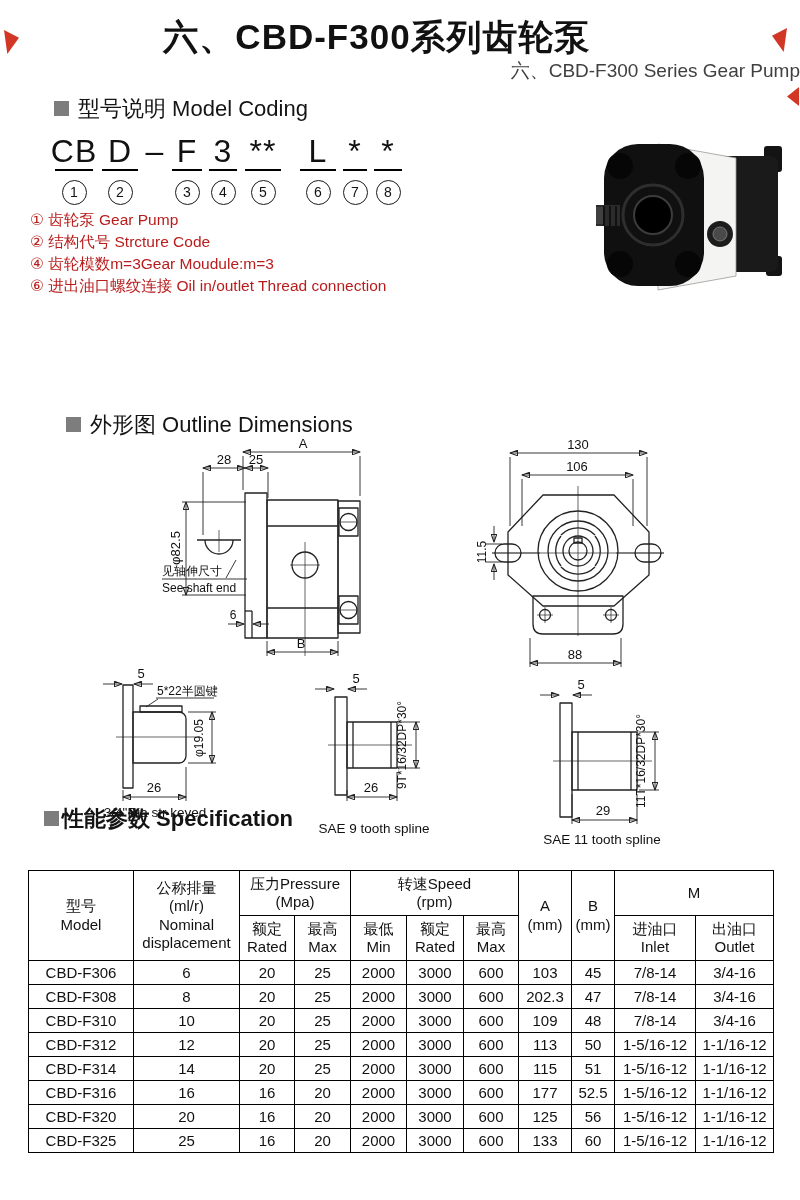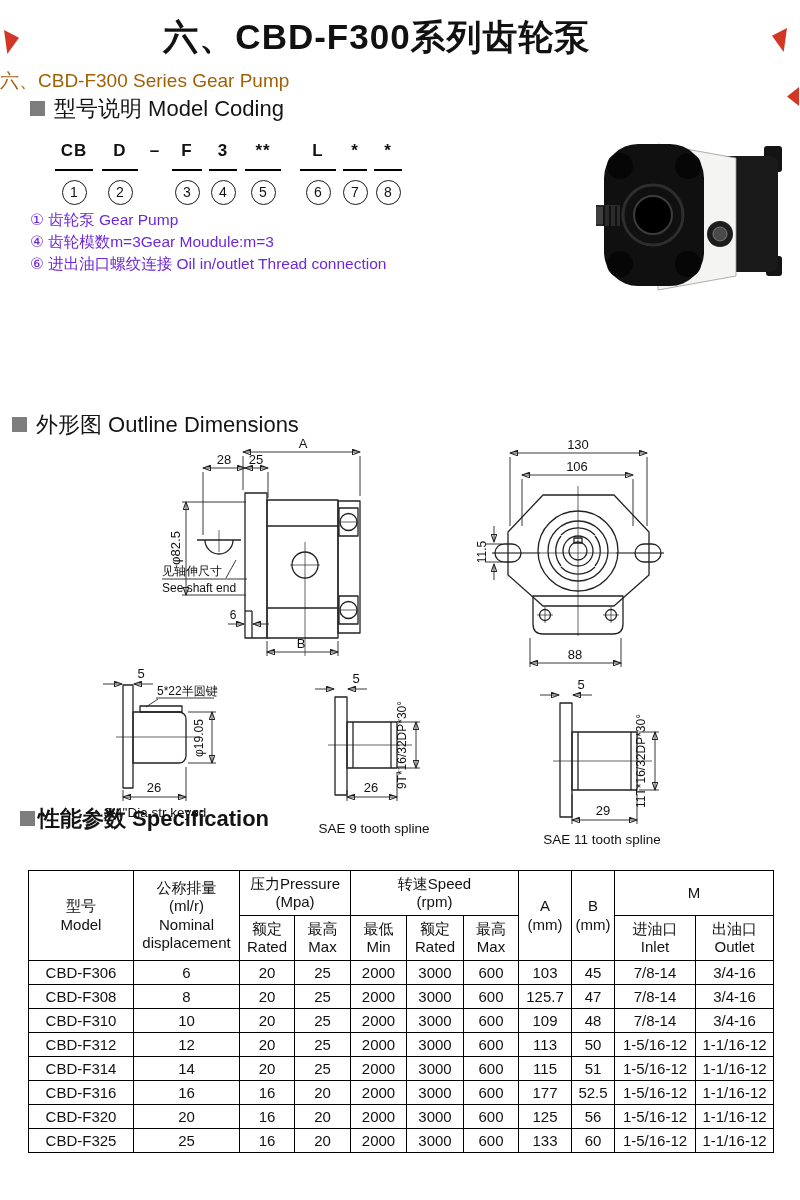--- a/index.html
+++ b/index.html
@@ -6,33 +6,33 @@
   body{width:800px;height:1200px;position:relative;overflow:hidden;
        font-family:"Liberation Sans","DejaVu Sans",sans-serif;color:#111;}
   .abs{position:absolute;}
   
   .mark{position:absolute;background:#d23726;}
   .mark.tl{left:4px;top:30px;width:15px;height:24px;clip-path:polygon(0 0,100% 32%,22% 100%);}
   .mark.tr{right:13px;top:28px;width:15px;height:24px;clip-path:polygon(100% 0,0 32%,78% 100%);}
   .mark.rm{right:1px;top:87px;width:12px;height:19px;clip-path:polygon(100% 0,0 50%,100% 100%);}
   
   .title{top:14px;left:0;width:754px;text-align:center;font-size:35px;font-weight:bold;letter-spacing:1px;}
-  .subtitle{top:68px;left:0;width:800px;text-align:left;font-size:19px;color:#a16207;}
-  
-  .sec-h{position:absolute;font-size:22px;color:#141414;white-space:nowrap;}
+  .subtitle{top:58px;left:0;width:800px;text-align:right;font-size:19px;color:#404040;}
+  
+  .sec-h{position:absolute;font-size:22px;color:#141414;white-space:nowrap;margin-left:24px;}
   .sec-h .sq{display:inline-block;width:15px;height:15px;background:#7d7d7d;margin-right:9px;}
   
   .code-row{top:136px;left:50px;display:flex;align-items:flex-start;}
   .slot{text-align:center;}
-  .cl{font-size:17px;font-weight:bold;height:30px;line-height:30px;letter-spacing:1px;}
+  .cl{font-size:32px;font-weight:normal;height:30px;line-height:30px;letter-spacing:1px;}
   .ul{border-top:2.5px solid #000;width:80%;margin:3px auto 0;}
   .cnum{width:23px;height:23px;border:1.5px solid #1a1a1a;border-radius:50%;
         margin:9px auto 0;font-size:14px;line-height:23px;}
   
-  .notes{top:209px;left:30px;width:748px;font-size:15.5px;line-height:22px;color:#6d28d9;}
+  .notes{top:209px;left:30px;width:748px;font-size:15.5px;line-height:22px;color:#b91c1c;}
   
   .drawings{top:438px;left:0;}
   .draw line,.draw rect,.draw path,.draw circle{stroke:#222;fill:none;stroke-width:1.3;stroke-linejoin:round;}
   .draw .thin{stroke-width:0.7;}
   .draw .dim{stroke-width:0.9;}
   .draw text{font-family:"Liberation Sans","DejaVu Sans",sans-serif;fill:#111;stroke:none;font-size:13px;}
   .draw text.cap{font-size:13.5px;}
   .draw text.small{font-size:12px;}
   
   table.spec{position:absolute;top:870px;left:28px;width:746px;border-collapse:collapse;table-layout:fixed;}
@@ -123,25 +123,26 @@
       <rect x="0" y="75" width="24" height="21" fill="#2b2b2b"></rect>
       <rect x="0" y="77" width="7" height="17" fill="#404040"></rect>
       <line x1="8" y1="76" x2="8" y2="96" stroke="#111" stroke-width="2"></line>
       <line x1="14" y1="76" x2="14" y2="96" stroke="#111" stroke-width="2"></line>
       <line x1="20" y1="76" x2="20" y2="96" stroke="#111" stroke-width="2"></line>
     </svg>
   </div>
 
   <div class="abs notes">
     <div class="note">① 齿轮泵 Gear Pump</div>
+    <div class="note">② 结构代号 Strcture Code</div>
     <div class="note">④ 齿轮模数m=3Gear Moudule:m=3</div>
     <div class="note">⑥ 进出油口螺纹连接 Oil in/outlet Thread connection</div>
   </div>
 
-  <div class="sec-h" style="top:410px;left:12px;"><span class="sq"></span><span>外形图 Outline Dimensions</span></div>
+  <div class="sec-h" style="top:410px;left:42px;"><span class="sq"></span><span>外形图 Outline Dimensions</span></div>
 
   <svg class="abs drawings draw" width="800" height="420" viewBox="0 0 800 420">
     <defs>
       <marker id="aE" viewBox="0 0 10 8" refX="9.5" refY="4" markerWidth="9" markerHeight="7" orient="auto-start-reverse">
         <path d="M0,0.6 L9.5,4 L0,7.4 Z" fill="#222" stroke="none"></path>
       </marker>
     </defs>
 
     <g>
       <rect x="245" y="55" width="22" height="145"></rect>
@@ -362,21 +363,21 @@
           <td>3/4-16</td>
         </tr>
         <tr>
           <td>CBD-F308</td>
           <td>8</td>
           <td>20</td>
           <td>25</td>
           <td>2000</td>
           <td>3000</td>
           <td>600</td>
-          <td>125.7</td>
+          <td>202.3</td>
           <td>47</td>
           <td>7/8-14</td>
           <td>3/4-16</td>
         </tr>
         <tr>
           <td>CBD-F310</td>
           <td>10</td>
           <td>20</td>
           <td>25</td>
           <td>2000</td>

